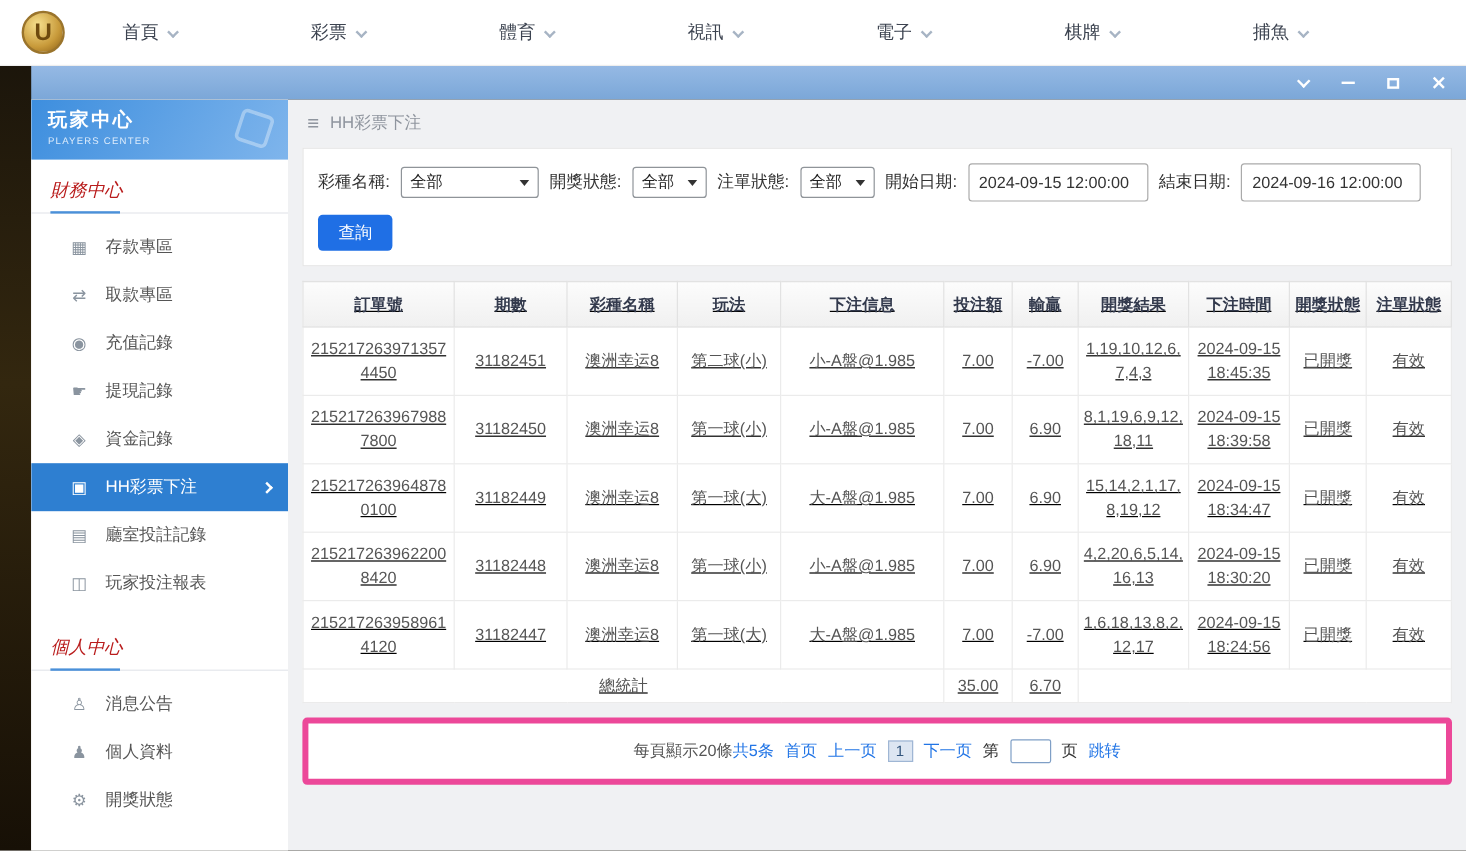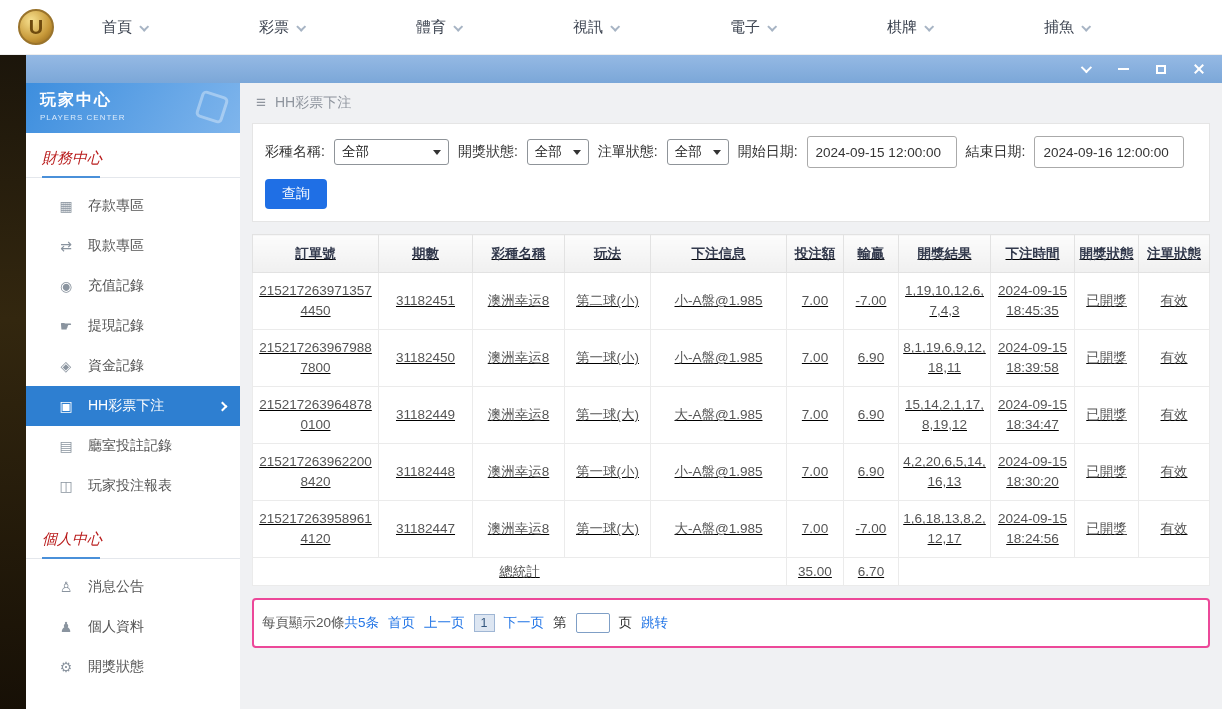--- a/index.html
+++ b/index.html
@@ -85,22 +85,22 @@
 
   .table-card { background:#fff; }
   table { width:100%; border-collapse:collapse; table-layout:fixed;text-decoration:underline; }
   th { background:linear-gradient(#fcfcfc,#f0f0f0); border:1px solid #e2e2e2; color:#333a4d;
        font-weight:bold; font-size:13.5px; height:38px; padding:2px; }
   td { border:1px solid #ebebeb; color:#555; text-align:center; font-size:13.5px;
        padding:6px 4px; line-height:1.45; word-break:break-all; }
   tr.data-row td { height:57px; }
   tr.summary td { height:28px; padding:3px 4px; }
 
-  .footer-card { background:#fff; border:2px solid #ec4899; border-radius:4px; margin-top:12px;
-                 padding:13px 8px; display:flex; justify-content:flex-start; align-items:center;
+  .footer-card { background:#fff; border:5px solid #ec4899; border-radius:4px; margin-top:12px;
+                 padding:13px 19px; display:flex; justify-content:center; align-items:center;
                  font-size:13.5px; color:#555; }
   .pager { display:flex; align-items:center; gap:9px; }
   .pg-link, .pg-total { color:#2275e6; text-decoration:none; cursor:pointer; }
   .pg-current { background:#dde6f2; border:1px solid #9fb6d4; color:#33567e;
                 padding:1px 6px; font-size:12.5px; cursor:pointer; }
   .pg-text { color:#333; }
   .jump-input { width:34px; height:20px; border:1px solid #7f9fc6; border-radius:2px; padding:0 4px; }
 </style>
 </head>
 <body>

